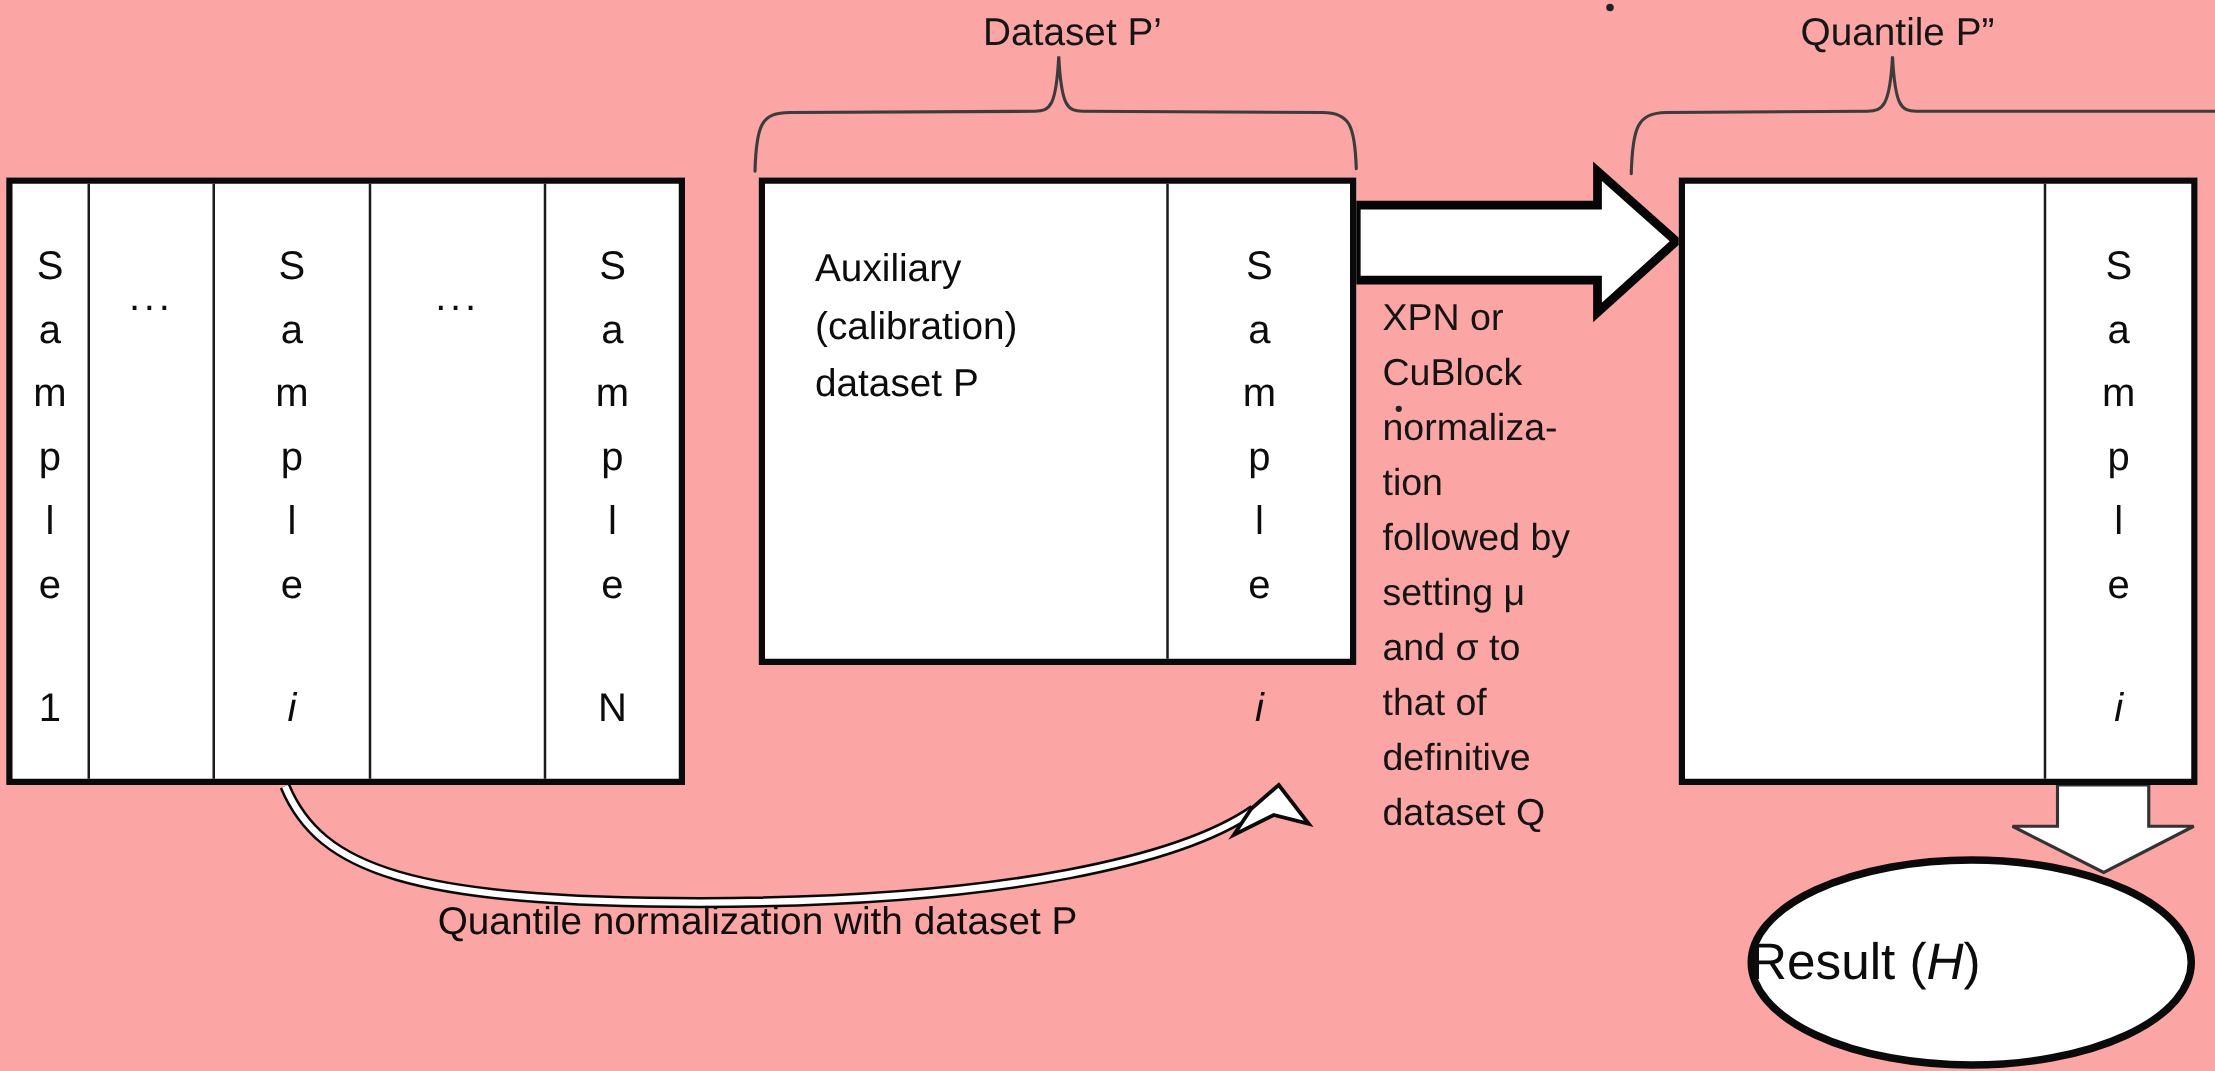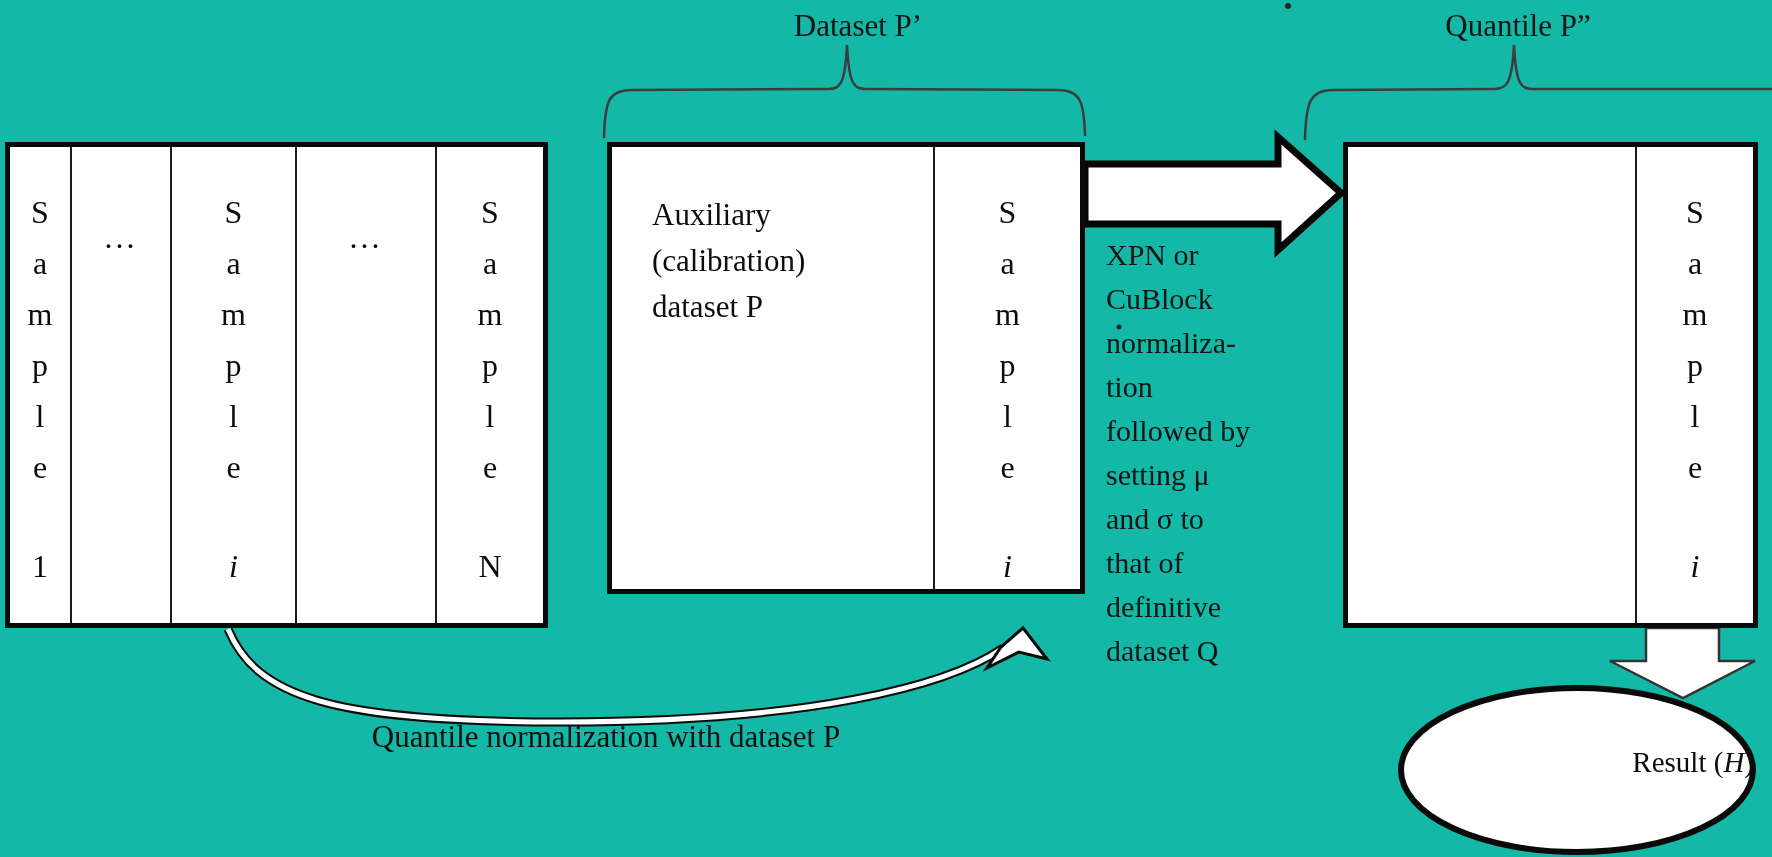--- a/index.html
+++ b/index.html
@@ -1,38 +1,38 @@
 <!DOCTYPE html>
 <html><head>
 <meta charset="utf-8">
 <style>
   html,body{margin:0;padding:0;background:#ffffff;}
   body{font-family:"Liberation Sans","DejaVu Sans",sans-serif;color:#0c0c0c;}
-  .canvas{position:relative;width:1772px;height:857px;background:#14b8a6;overflow:hidden;font-family:Liberation Serif, serif;}
+  .canvas{position:relative;width:1772px;height:857px;background:#fca5a5;overflow:hidden;}
   svg.overlay{position:absolute;left:0;top:0;z-index:1;}
   .box{position:absolute;border:5px solid #0a0a0a;box-sizing:border-box;background:#fff;display:flex;z-index:2;}
   .box-left{left:5px;top:142px;width:543px;height:486px;}
-  .box-mid{left:607px;top:142px;width:478px;height:452px;}
+  .box-mid{left:607px;top:142px;width:478px;height:390px;}
   .box-right{left:1343px;top:142px;width:415px;height:486px;}
   .col{display:flex;flex-direction:column;align-items:center;padding-top:40px;box-sizing:border-box;}
   .divR{border-right:2px solid #1a1a1a;}
   .vtext{display:flex;flex-direction:column;align-items:center;font-size:32px;}
   .vtext div{line-height:51px;height:51px;}
   .idx{margin-top:48px;line-height:51px;font-size:32px;}
   .italic{font-style:italic;}
   .dots{padding-top:32px;font-size:32px;letter-spacing:3px;}
   .main-cell{box-sizing:border-box;}
   .aux-label{padding:45px 0 0 40px;font-size:31px;line-height:46px;white-space:pre-line;}
   .abs{position:absolute;z-index:3;}
   .brace-label{font-size:31px;text-align:center;color:#151515;}
   .lbl-p1{left:708px;top:8px;width:300px;}
   .lbl-p2{left:1368px;top:8px;width:300px;}
   .xpn-text{left:1106px;top:233px;width:210px;font-size:30px;line-height:44px;white-space:pre-line;color:#141414;}
   .quantile{left:200px;top:719px;width:812px;text-align:center;font-size:31px;color:#0e0e0e;}
-  .result-label{left:1400px;top:746px;width:354px;text-align:right;font-size:29px;color:#0c0c0c;z-index:4;}
+  .result-label{left:1400px;top:746px;width:354px;text-align:left;font-size:41px;color:#0c0c0c;z-index:4;}
 </style>
 </head>
 <body>
 
 <div class="canvas">
 
   <svg class="overlay" width="1772" height="857" viewBox="0 0 1772 857">
 
     <path d="M 604 137 C 605 100 609 90 632 90 L 828 89 C 840 89 845 85 847 45 C 849 85 854 89 866 89 L 1058 90 C 1080 90 1084 101 1085 135" fill="none" stroke="#3c3c3c" stroke-width="2.5" stroke-linecap="round"></path>
 

